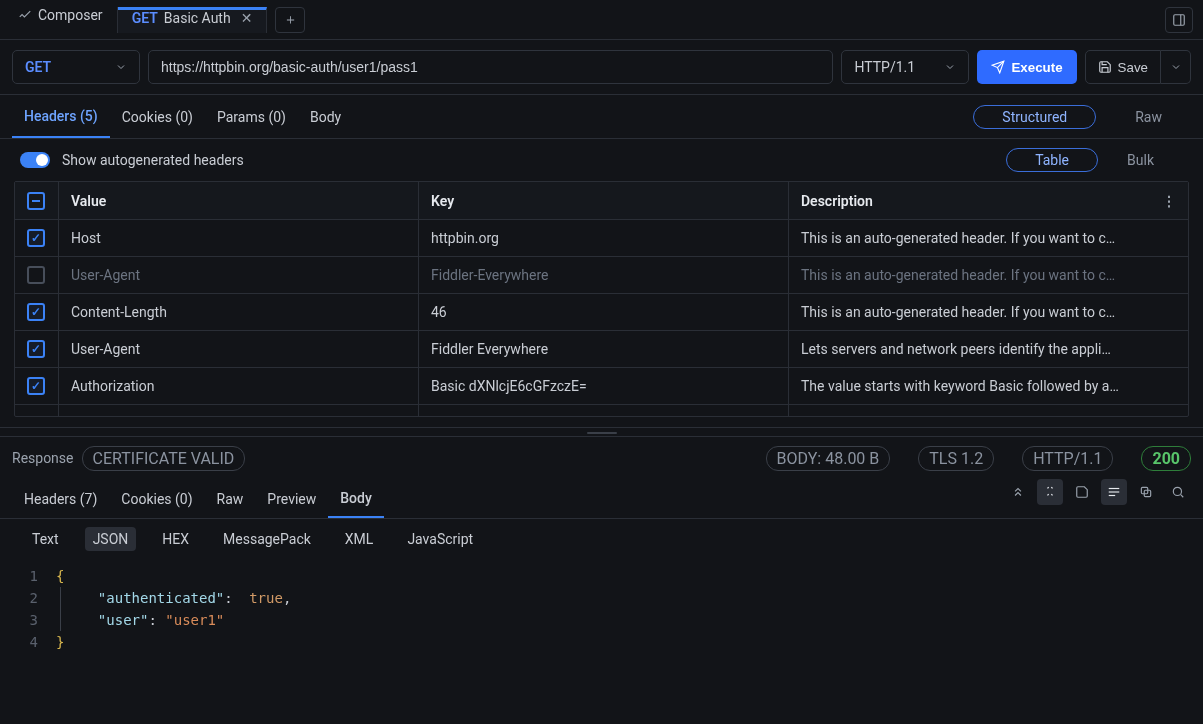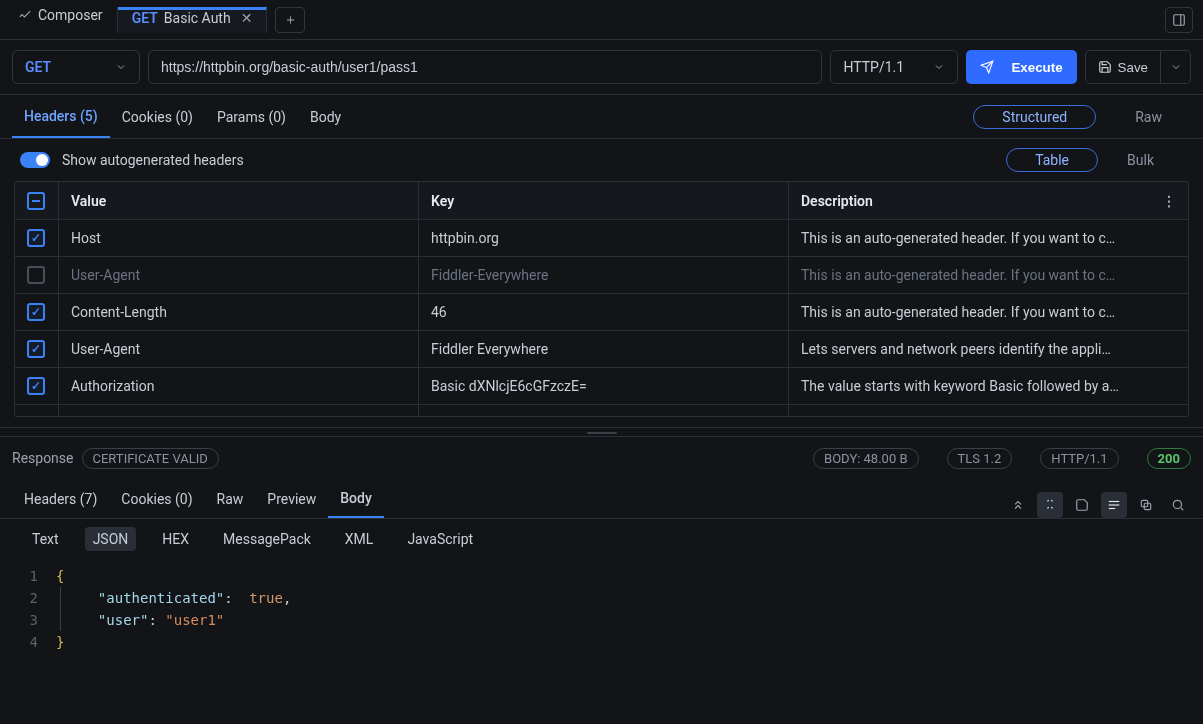--- a/index.html
+++ b/index.html
@@ -70,21 +70,21 @@
   .httpver-select {
     width: 128px; height: 34px;
     border: 1px solid #2f343d; border-radius: 5px;
     display: flex; align-items: center; justify-content: space-between;
     padding: 0 12px; cursor: pointer; color: #c9cdd4;
   }
   .btn-primary {
     height: 34px; padding: 0 14px;
     background: #2f6bff; color: #fff; font-weight: 600;
     border: none; border-radius: 5px; cursor: pointer;
-    display: flex; align-items: center; gap: 17px;
+    display: flex; align-items: center; gap: 6px;
   }
   .btn-outline {
     height: 34px; padding: 0 12px;
     background: transparent; color: #c9cdd4;
     border: 1px solid #2f343d; border-radius: 5px 0 0 5px;
     display: flex; align-items: center; gap: 6px; cursor: pointer;
   }
   .btn-split {
     height: 34px; width: 30px;
     border: 1px solid #2f343d; border-left: none;
@@ -140,25 +140,25 @@
   .cbx.checked::after { content: "✓"; color: #3b82f6; font-size: 12px; font-weight: bold; }
   .cbx.unchecked { border-color: #474e5a; }
   .more { margin-left: auto; color: #9aa2ad; cursor: pointer; }
 
   
   .splitter { height: 10px; border-top: 1px solid #2a2e36; border-bottom: 1px solid #2a2e36; margin-top: 10px; position: relative; }
   .splitter::after { content: ""; position: absolute; left: 50%; top: 4px; width: 30px; height: 2px; background: #3a3f48; transform: translateX(-50%); border-radius: 2px; }
 
   
   .resprow { display: flex; align-items: center; height: 42px; padding: 0 12px; }
-  .respchip { padding: 2px 10px; border: 1px solid #3a3f48; border-radius: 12px; color: #8b93a0; font-size: 13px; margin-left: 8px; }
+  .respchip { padding: 2px 10px; border: 1px solid #3a3f48; border-radius: 12px; color: #8b93a0; font-size: 16px; margin-left: 8px; }
   .respchip.ok { border-color: #2e7d3a; color: #58c46a; font-weight: 700; }
   .resprow .right { margin-left: auto; display: flex; gap: 20px; }
 
-  .resptabs { display: flex; align-items: flex-end; height: 40px; padding: 0 12px; border-bottom: 1px solid #2a2e36; }
+  .resptabs { display: flex; align-items: flex-start; height: 40px; padding: 0 12px; border-bottom: 1px solid #2a2e36; }
   .resptab { padding: 0 12px; height: 100%; display: flex; align-items: center; cursor: pointer; }
   .resptab.active { border-bottom: 2px solid #3b82f6; font-weight: 500; }
   .resptabs .icons { margin-left: auto; display: flex; gap: 6px; }
   .iconbtn { width: 26px; height: 26px; display: flex; align-items: center; justify-content: center; color: #9aa2ad; cursor: pointer; border-radius: 4px; }
   .iconbtn.active { background: #2a2e36; color: #e6e9ee; }
 
   .fmttabs { display: flex; gap: 18px; align-items: center; height: 40px; padding: 0 24px; }
   .fmttab { padding: 4px 8px; cursor: pointer; color: #c9cdd4; border-radius: 4px; }
   .fmttab.active { background: #2a2e36; }
 

